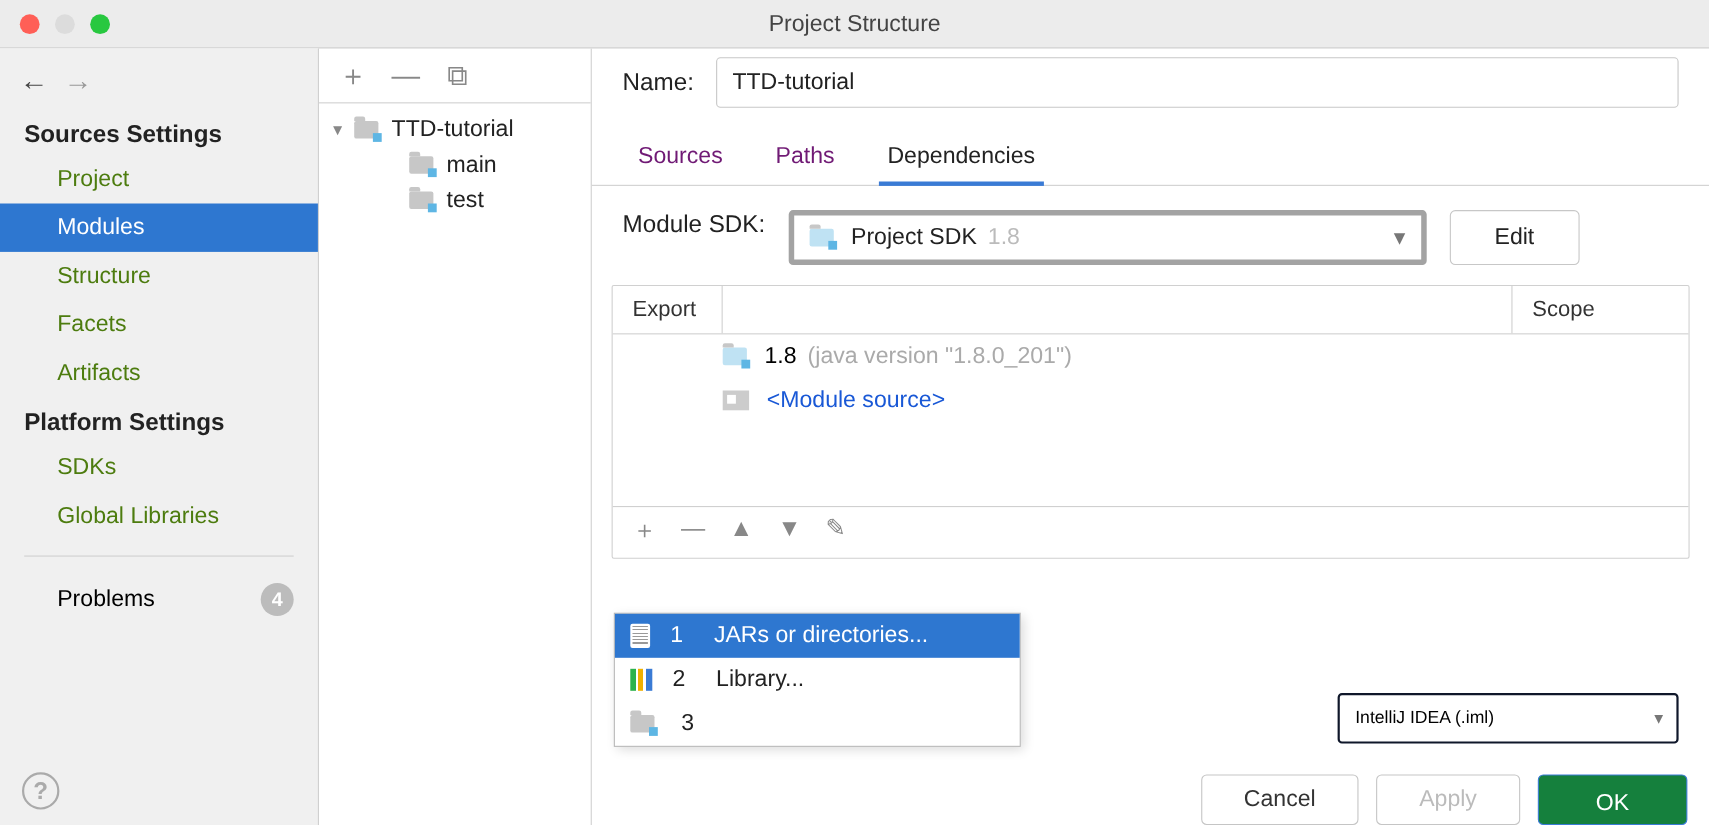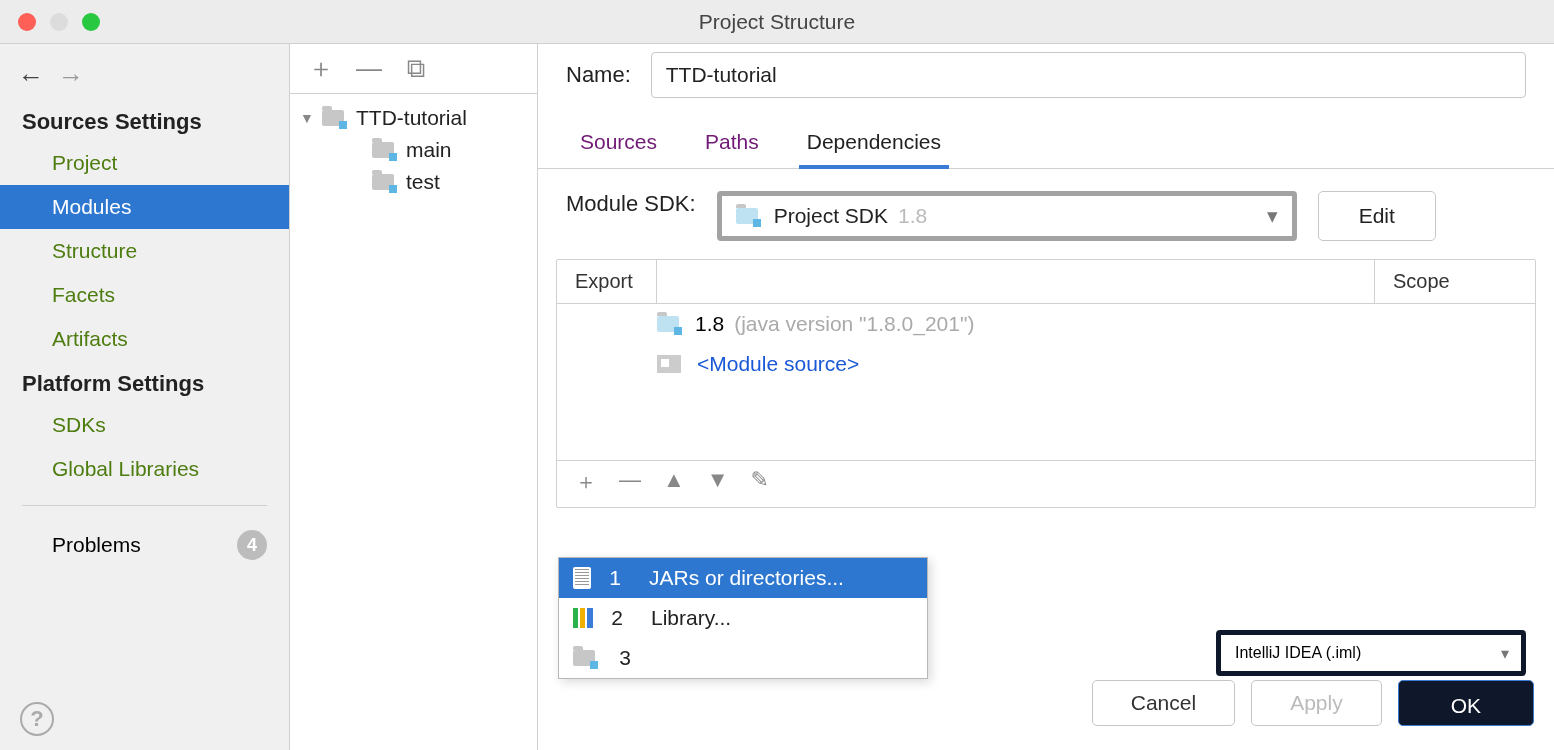--- a/index.html
+++ b/index.html
@@ -66,27 +66,27 @@
 .popup{position:absolute;left:558px;top:557px;width:370px;background:#fff;border:1px solid #b8b8b8;box-shadow:3px 3px 10px rgba(0,0,0,.15)}
 .popup-row{display:flex;align-items:center;gap:12px;padding:8px 14px;font-size:21px;color:#222}
 .popup-row.sel{background:#2e77d0;color:#fff}
 .popup-num{width:18px;text-align:right}
 .popup-row .gap{width:4px}
 .jar-icon{display:inline-block;width:18px;height:22px;background:#ddd;border-radius:2px;position:relative}
 .jar-icon::before{content:"";position:absolute;top:2px;left:2px;right:2px;bottom:2px;background:repeating-linear-gradient(#999 0 1px,transparent 1px 3px)}
 .popup-row.sel .jar-icon{background:#fff}
 .lib-icon{display:inline-block;width:20px;height:20px;background:linear-gradient(90deg,#2bb24c 0 5px,transparent 5px 7px,#f0b000 7px 12px,transparent 12px 14px,#3a7bd5 14px 20px)}
 .format-row{position:absolute;left:558px;top:580px;display:flex;align-items:center;gap:14px;font-size:21px;color:#333}
-.format-select{width:310px;height:46px;border:5px solid #0f172a;border-radius:4px;display:flex;align-items:center;padding:0 14px;position:relative;background:#fff}
+.format-select{width:310px;height:46px;border:2px solid #0f172a;border-radius:4px;display:flex;align-items:center;padding:0 14px;position:relative;background:#fff}
 .format-select .chevron{position:absolute;right:12px;color:#777}
-.footer{position:absolute;left:10px;right:0;bottom:0;height:70px;border-top:1px solid #d0d0d0;display:flex;align-items:flex-start;justify-content:flex-end;gap:16px;padding:0 20px;background:#f0f0f0}
+.footer{position:absolute;left:10px;right:0;bottom:0;height:70px;border-top:1px solid #d0d0d0;display:flex;align-items:flex-end;justify-content:flex-end;gap:16px;padding:0 20px;background:#f0f0f0}
 .footer.override{background:#fff;border-top:none}
 .btn{height:46px;padding:0 38px;border:1px solid #c5c5c5;border-radius:5px;background:#fff;font-size:21px;color:#333}
 .btn.disabled{color:#bbb}
-.btn.primary{background:#0f172a;color:#fff;border-color:#3a7bd5;padding:13px 52px}
+.btn.primary{background:#15803d;color:#fff;border-color:#3a7bd5;padding:13px 52px}
 </style>
 </head>
 <body>
 
 <div class="titlebar">
   <div class="traffic">
     <div class="dot red"></div>
     <div class="dot yellow"></div>
     <div class="dot green"></div>
   </div>

